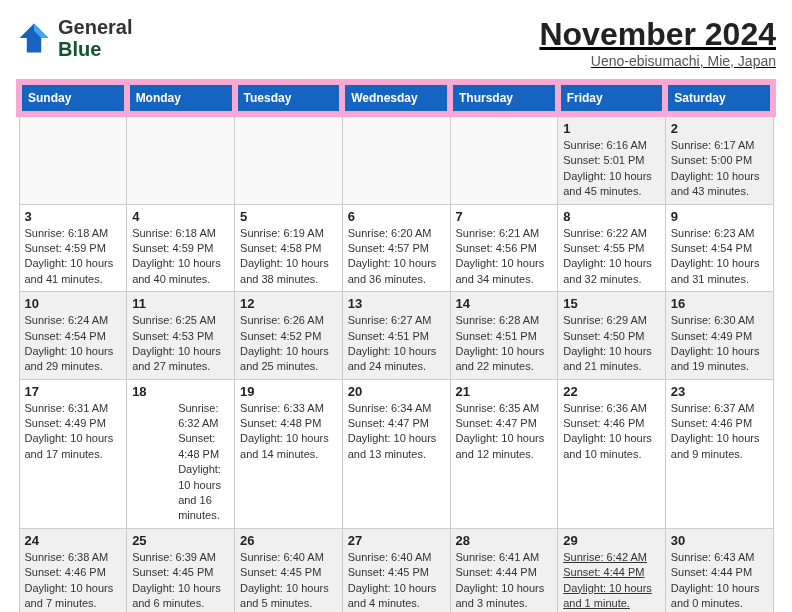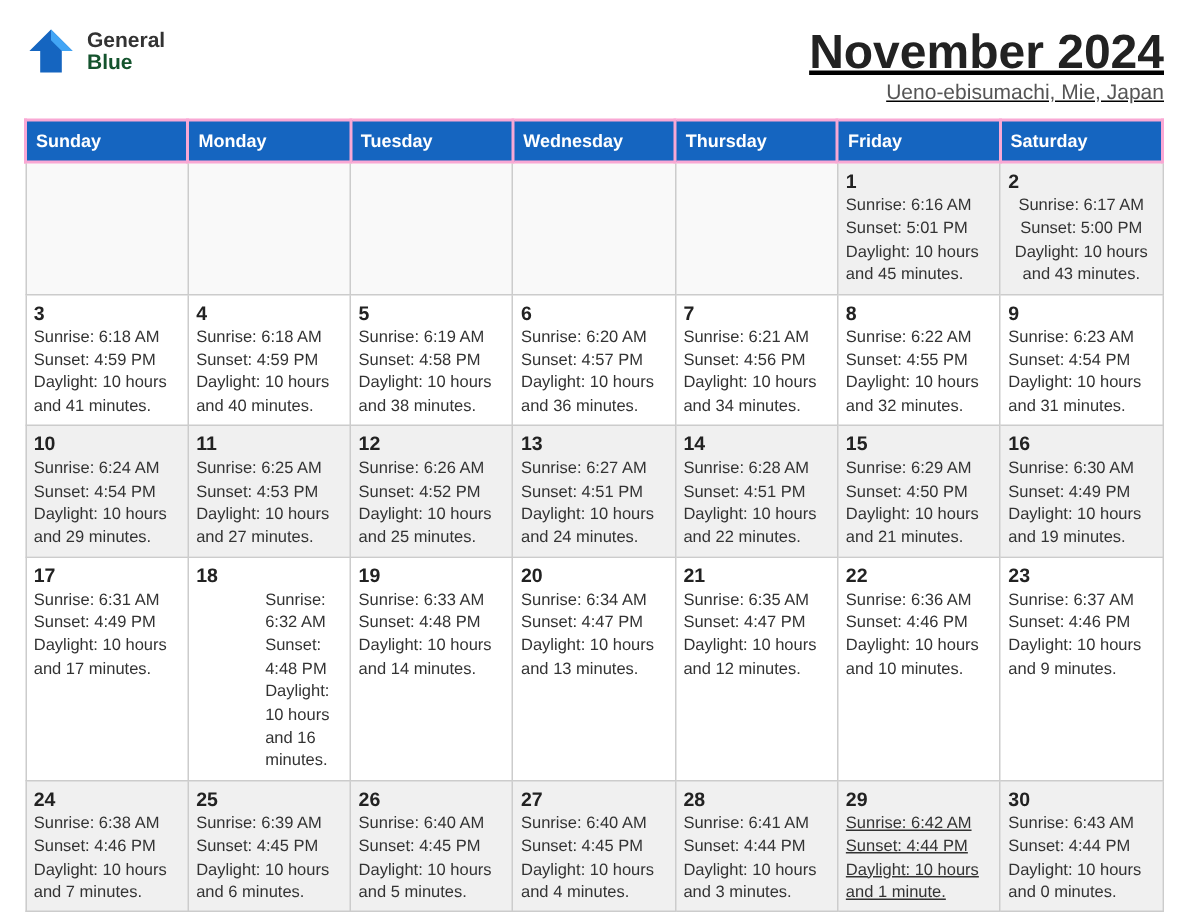--- a/index.html
+++ b/index.html
@@ -15,21 +15,21 @@
       justify-content: space-between;
       align-items: flex-start;
       margin-bottom: 10px;
     }
     .logo {
       display: flex;
       align-items: center;
       gap: 6px;
     }
     .logo-text {
-      font-size: 14px;
+      font-size: 20px;
       font-weight: bold;
       line-height: 1.1;
     }
     .logo-text .general { color: #333; }
     .logo-text .blue { color: #14532d; }
     .logo-icon {
       width: 36px;
       height: 36px;
     }
     .title-block {
@@ -50,21 +50,21 @@
       border-collapse: collapse;
       font-size: 11px;
     }
     .calendar th {
       background-color: #1565c0;
       color: #fff;
       text-align: left;
       padding: 6px 6px;
       font-size: 12px;
       font-weight: bold;
-      border: 2px solid #f9a8d4;
+      border: 6px solid #f9a8d4;
     }
     .calendar td {
       vertical-align: top;
       border: 1px solid #ccc;
       padding: 4px 5px;
       width: 108px;
       min-height: 80px;
       background: #fff;
     }
     .calendar td.empty {
@@ -129,21 +129,21 @@
         <td class="empty"></td>
         <td class="shaded">
           <div class="day-num">1</div>
           <div class="day-info" style="white-space: pre-line;">Sunrise: 6:16 AM
 Sunset: 5:01 PM
 Daylight: 10 hours
 and 45 minutes.</div>
         </td>
         <td class="shaded">
           <div class="day-num">2</div>
-          <div class="day-info" style="white-space: pre-line; text-align: center;">Sunrise: 6:17 AM
+          <div class="day-info" style="white-space: pre-line;">Sunrise: 6:17 AM
 Sunset: 5:00 PM
 Daylight: 10 hours
 and 43 minutes.</div>
         </td>
       </tr>
       <tr>
         <td>
           <div class="day-num">3</div>
           <div class="day-info" style="white-space: pre-line;">Sunrise: 6:18 AM
 Sunset: 4:59 PM

